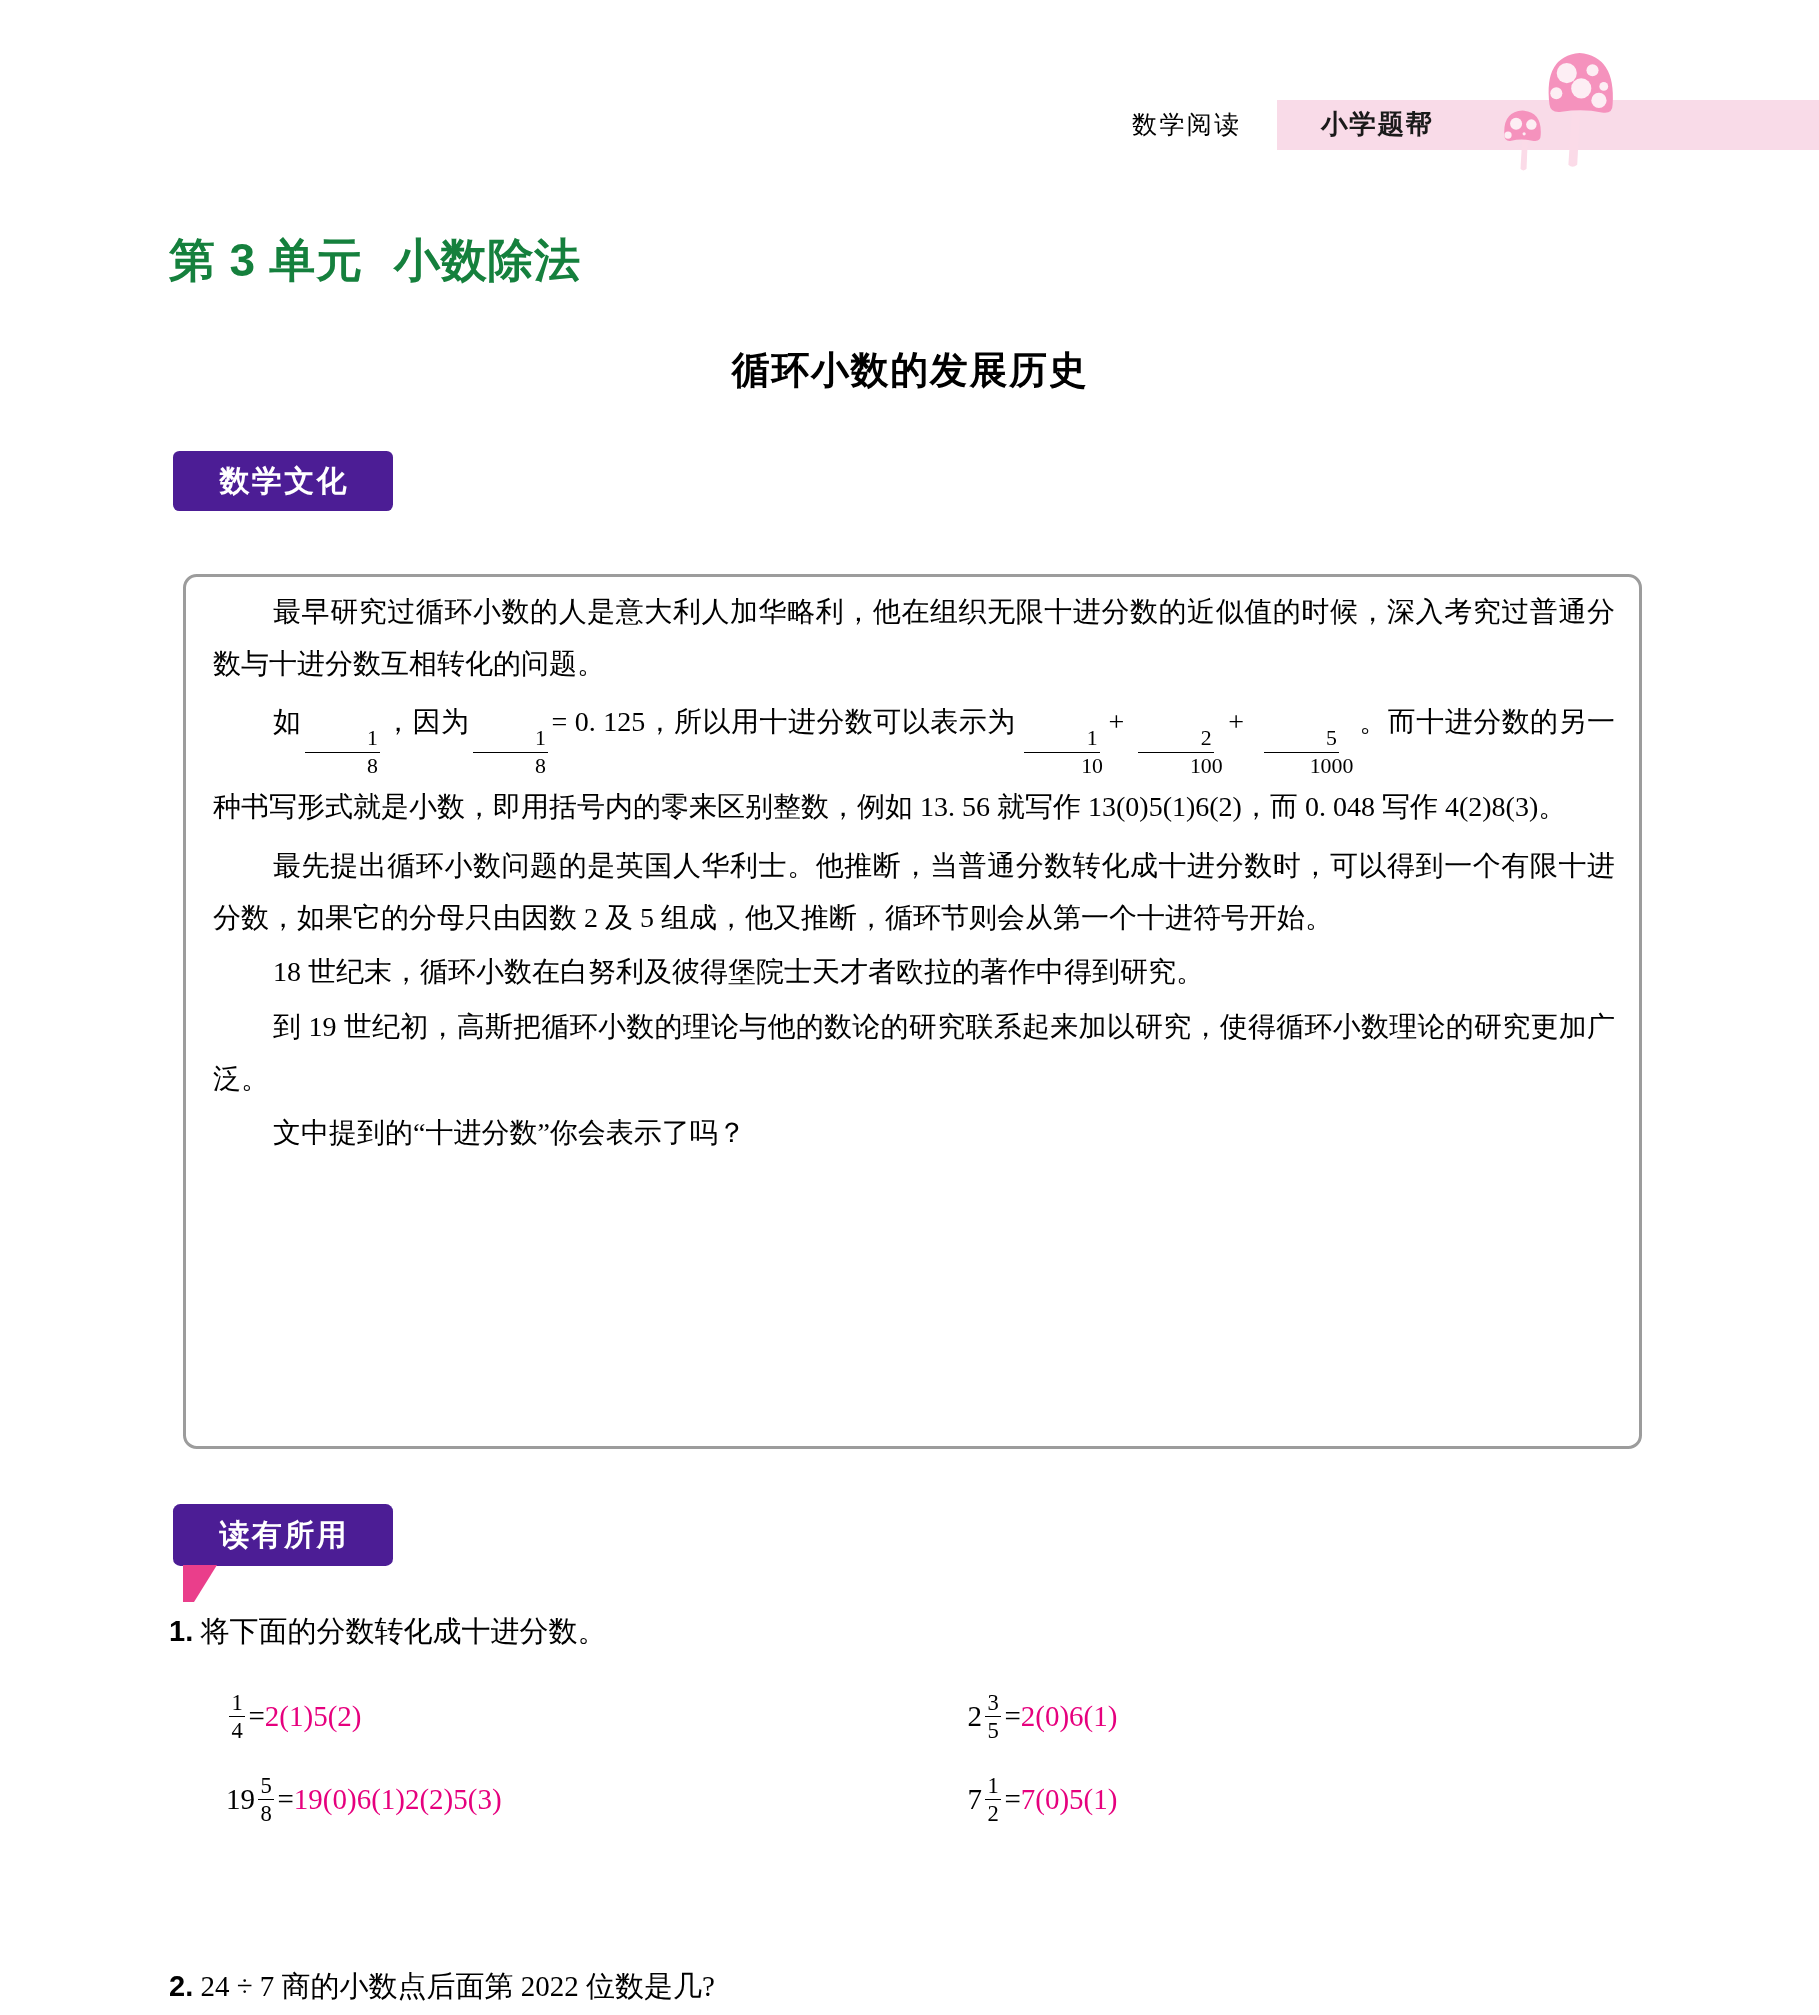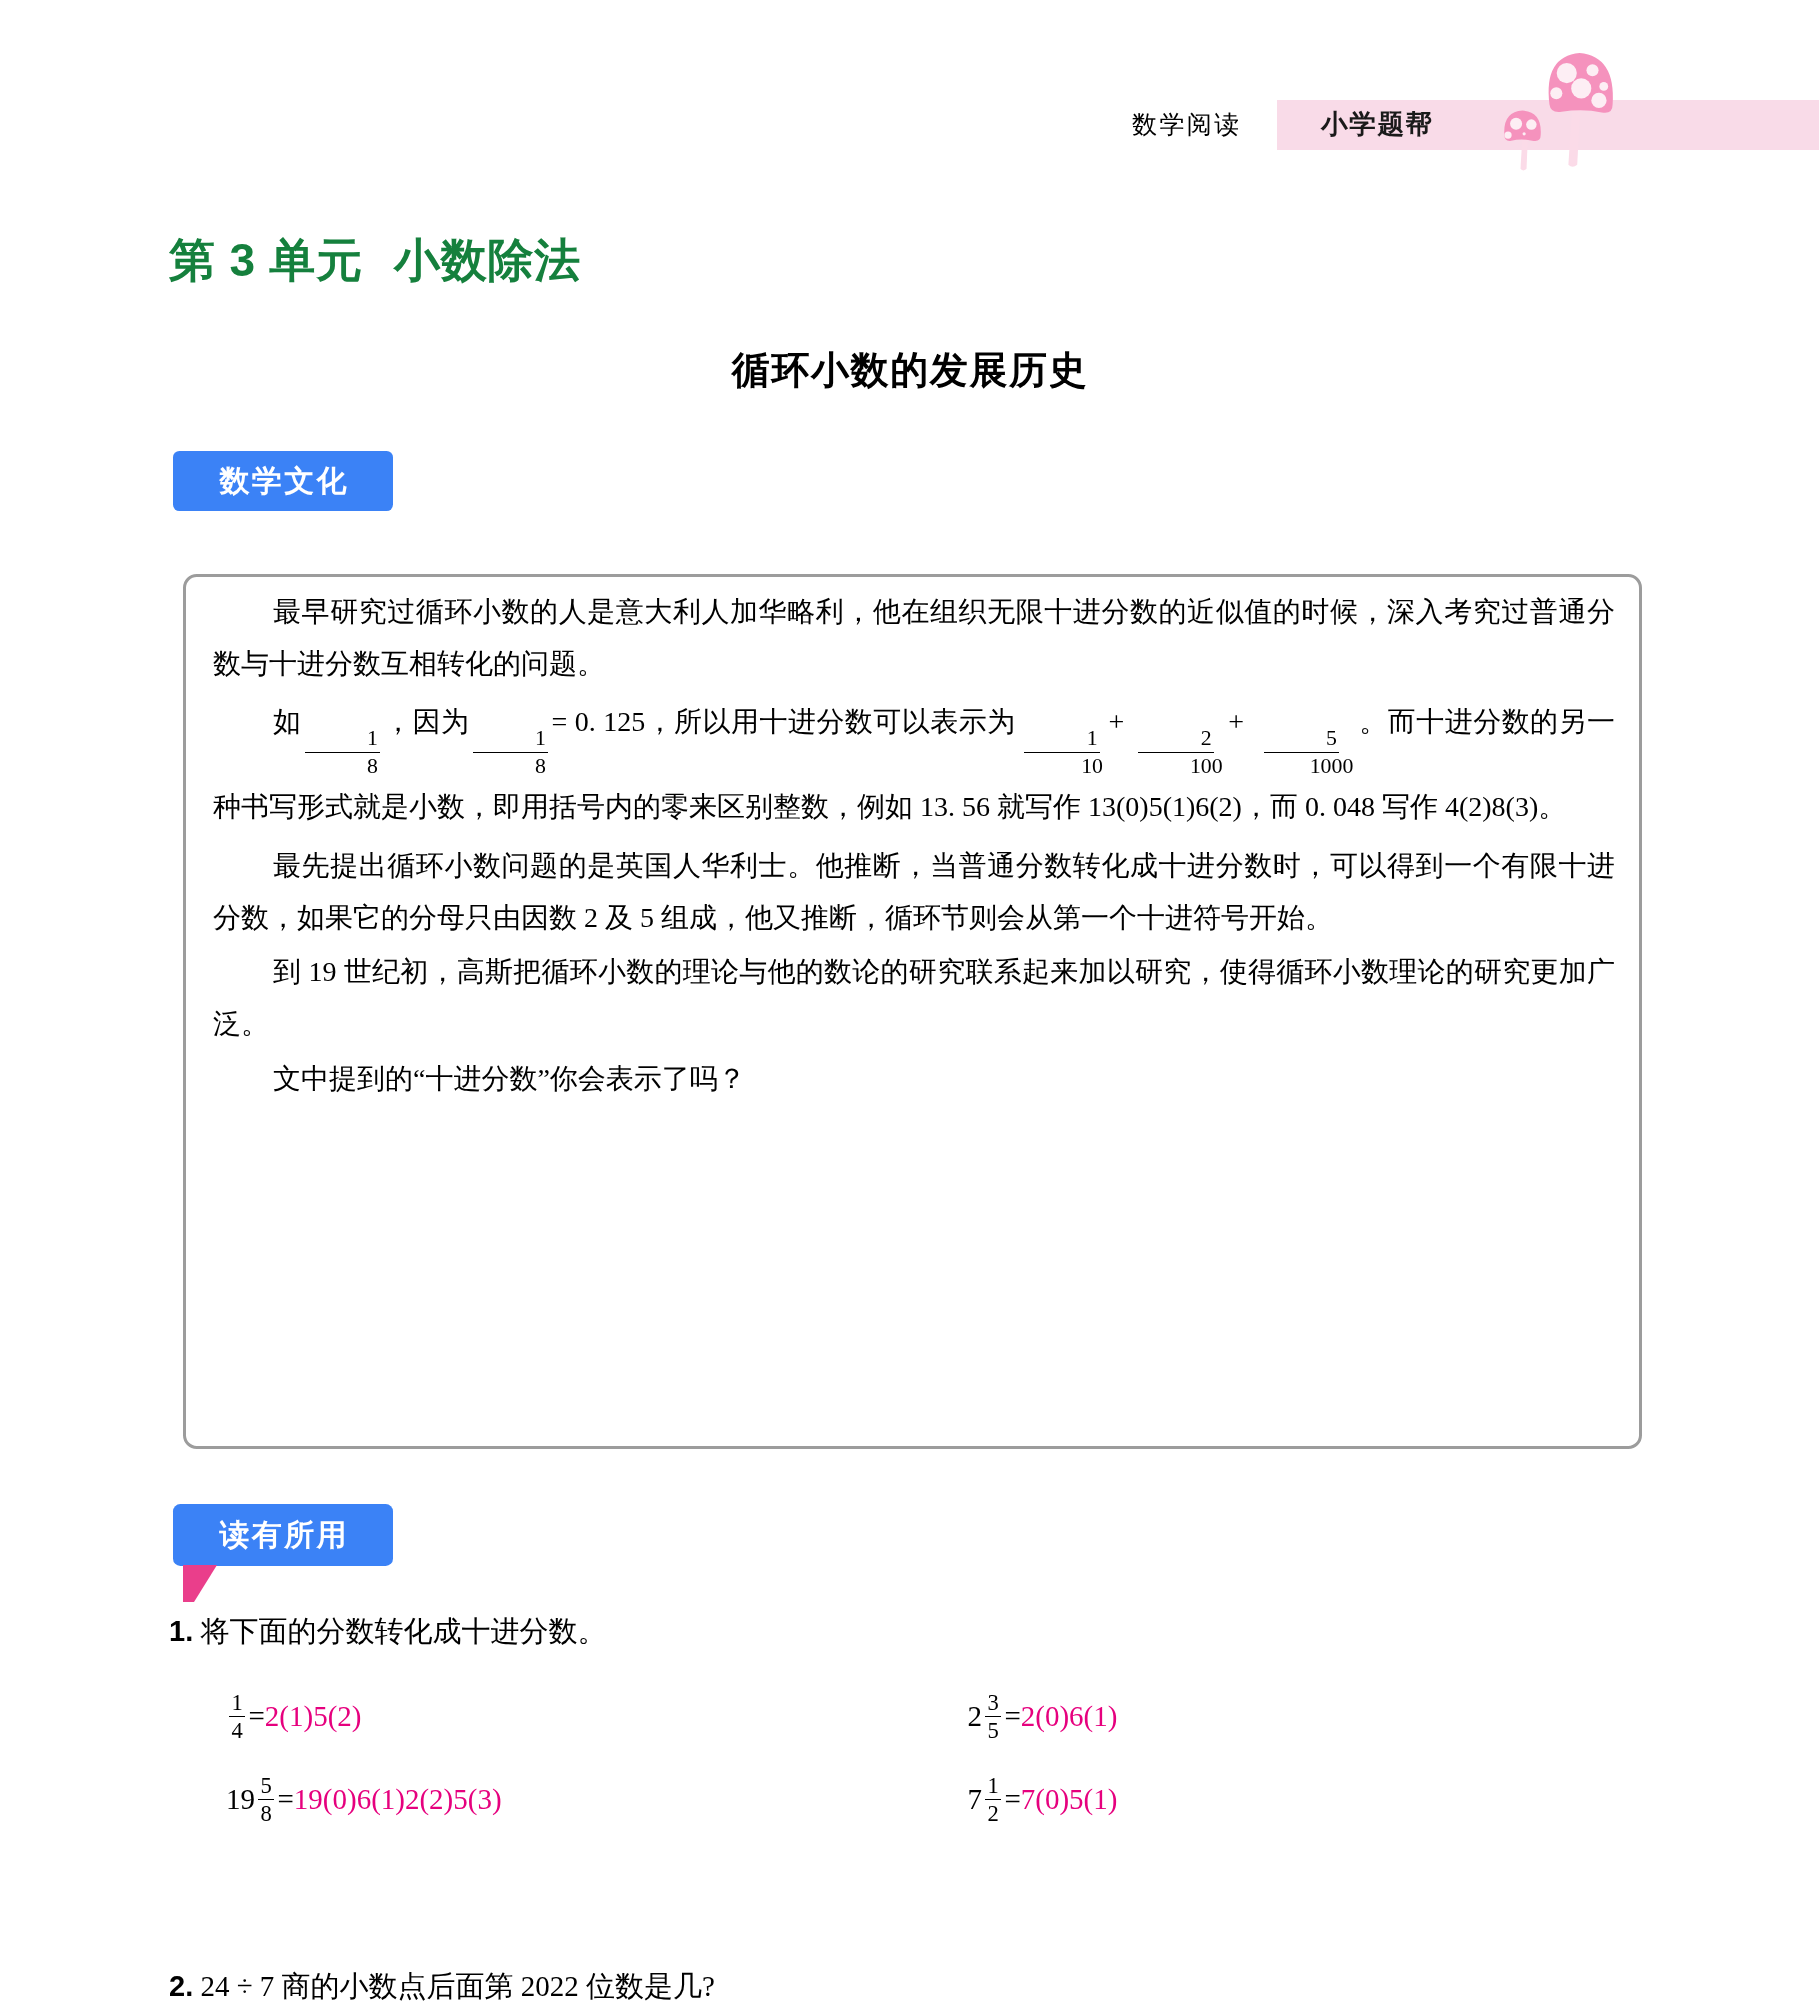--- a/index.html
+++ b/index.html
@@ -87,21 +87,21 @@
     font-family: "Liberation Sans", "DejaVu Sans", sans-serif;
     font-weight: bold;
     font-size: 38px;
     letter-spacing: 1.6px;
     color: #000;
   }
 
   
   .badge {
     position: absolute;
-    background: #3b82f6;
+    background: #4c1d95;
     color: #fff;
     font-family: "Liberation Sans", "DejaVu Sans", sans-serif;
     font-weight: bold;
     letter-spacing: 2.4px;
     display: flex;
     align-items: center;
     justify-content: center;
     box-sizing: border-box;
   }
   .badge-culture {
@@ -280,20 +280,21 @@
           <span class="den">10</span>
         </span><span>+</span><span class="frac">
           <span class="num">2</span>
           <span class="den">100</span>
         </span><span>+</span><span class="frac">
           <span class="num">5</span>
           <span class="den">1000</span>
         </span><span>。而十进分数的另一种书写形式就是小数，即用括号内的零来区别整数，例如 13. 56 就写作 13(0)5(1)6(2)，而 0. 048 写作 4(2)8(3)。</span></p>
 
     <p>最先提出循环小数问题的是英国人华利士。他推断，当普通分数转化成十进分数时，可以得到一个有限十进分数，如果它的分母只由因数 2 及 5 组成，他又推断，循环节则会从第一个十进符号开始。</p>
+    <p>18 世纪末，循环小数在白努利及彼得堡院士天才者欧拉的著作中得到研究。</p>
     <p>到 19 世纪初，高斯把循环小数的理论与他的数论的研究联系起来加以研究，使得循环小数理论的研究更加广泛。</p>
     <p>文中提到的“十进分数”你会表示了吗？</p>
   </div>
 
   <div class="badge badge-apply">读有所用</div>
   <div class="badge-tail"></div>
 
   <div class="q1"><span class="num-lead">1.</span> <span>将下面的分数转化成十进分数。</span></div>
 
   <div class="answers-grid">

